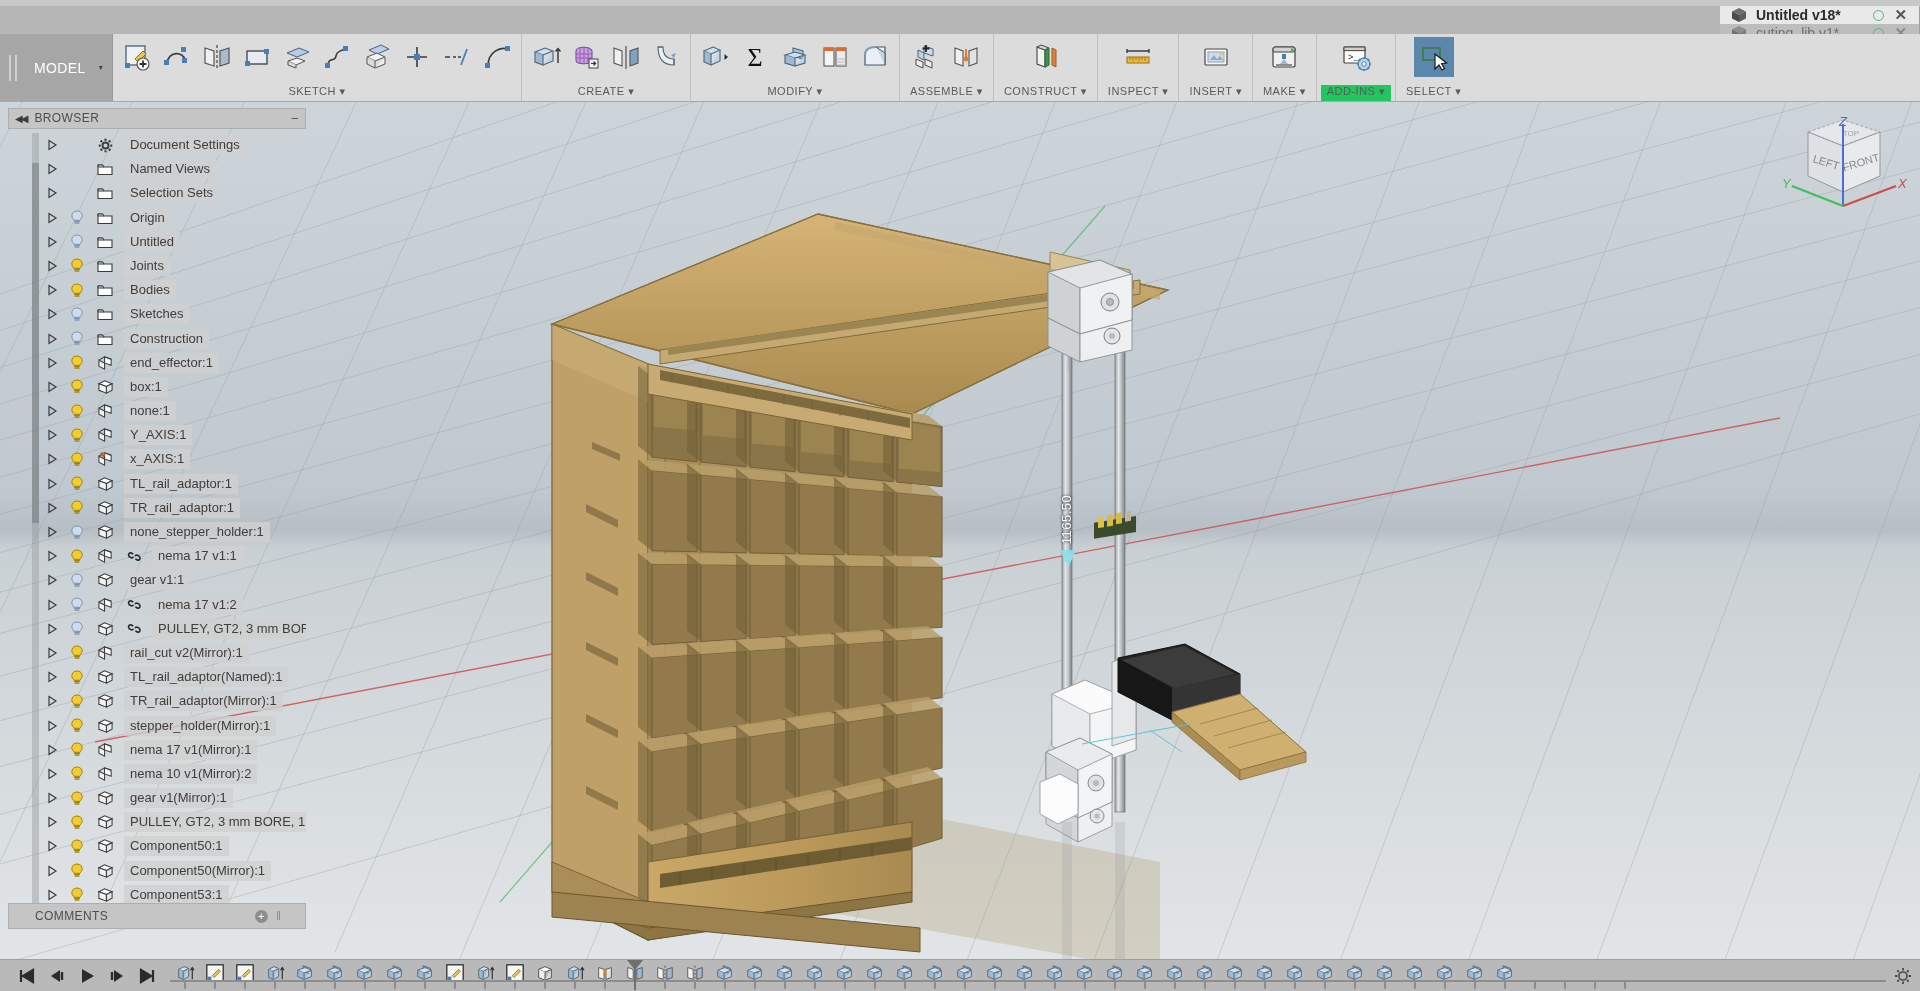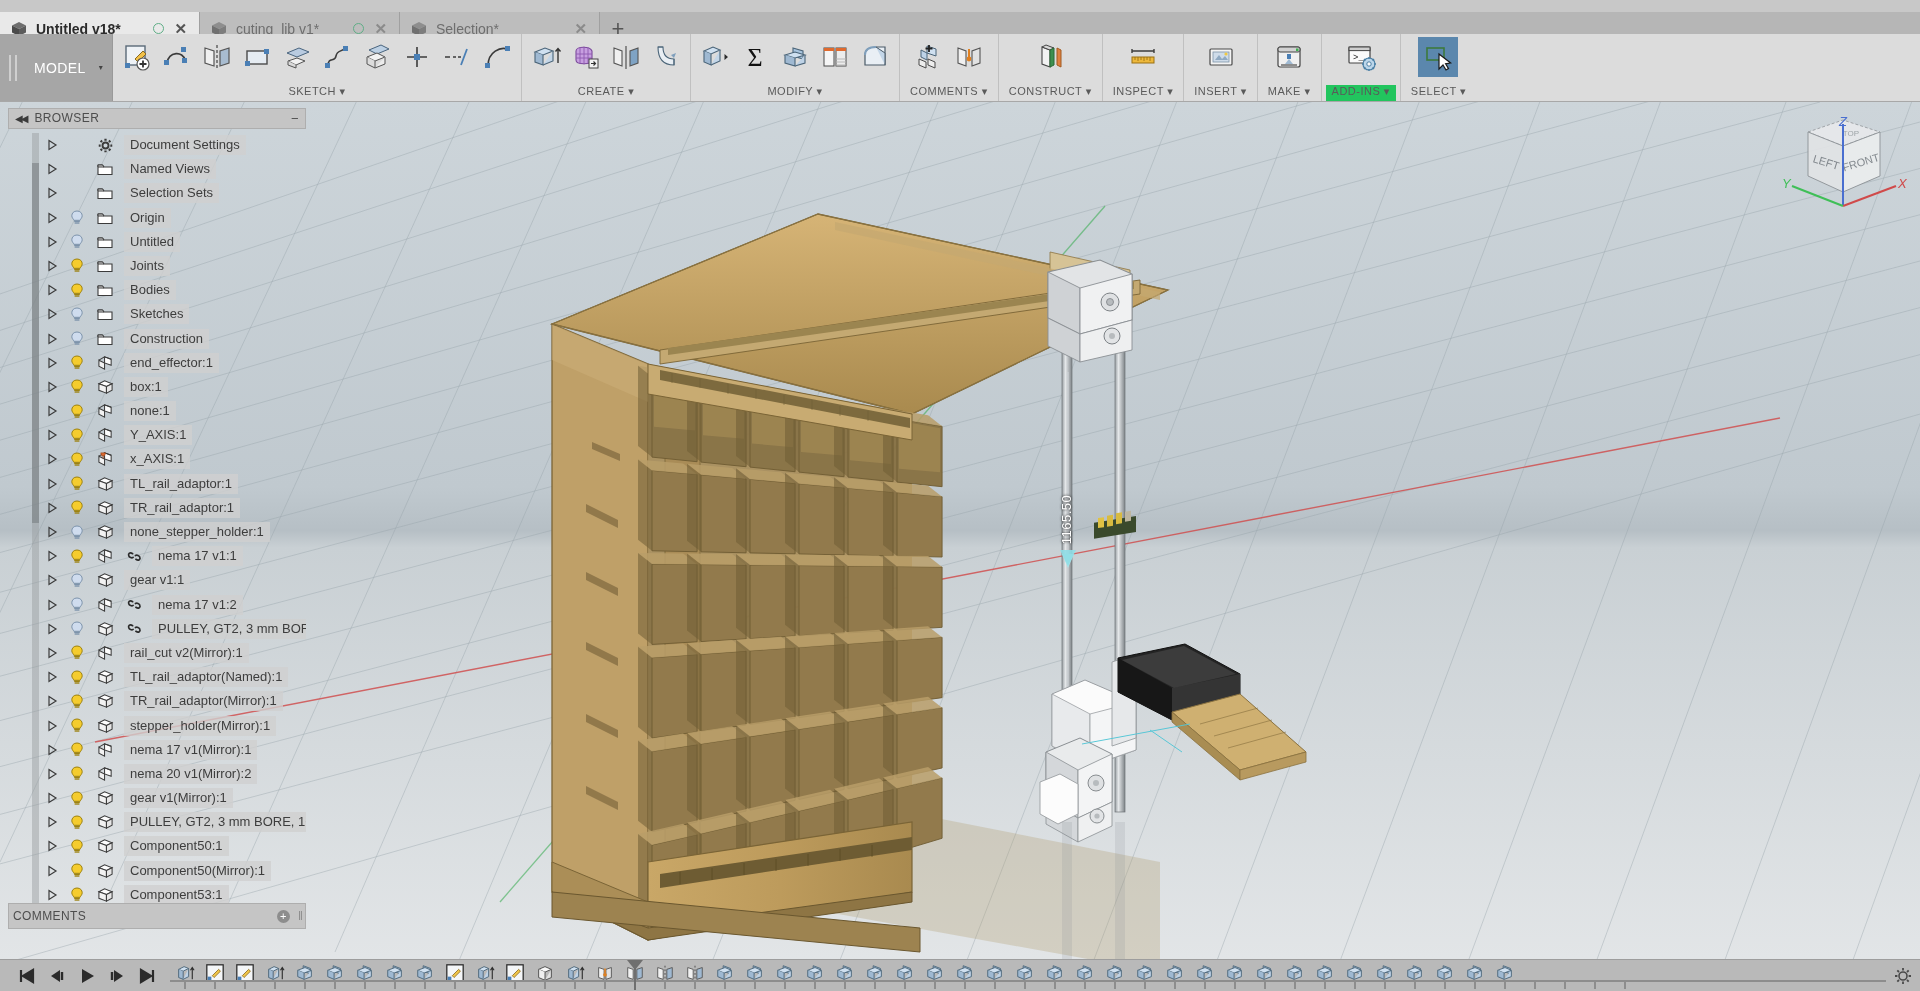--- a/index.html
+++ b/index.html
@@ -7,24 +7,24 @@
     width: 1920px; height: 991px;
     overflow: hidden;
     font-family: "Liberation Sans", sans-serif;
     background: #c8c8c8;
     -webkit-font-smoothing: antialiased;
   }
   #app { position: relative; width: 1920px; height: 991px; }
 
   
   .tabbar {
-    position: absolute; left: 0; top: 12px; width: 1920px; height: 34px;
+    position: absolute; left: 0; top: 6px; width: 1920px; height: 34px;
     background: #b6b6b6;
     border-bottom: 1px solid #9a9a9a;
-    display: flex; align-items: flex-end;
+    display: flex; align-items: flex-end; flex-direction: column;
   }
   .doctab {
     height: 33px; min-width: 200px;
     display: flex; align-items: center; gap: 8px;
     padding: 0 10px 0 10px;
     background: #bdbdbd;
     border-right: 1px solid #a0a0a0;
     font-size: 14px; color: #6e6e6e;
     position: relative;
   }
@@ -131,21 +131,21 @@
     background: rgba(208,208,208,.80);
     padding: 2px 6px 3px 6px;
     white-space: nowrap; overflow: hidden;
     line-height: 15px;
   }
 
   
   .comments {
     position: absolute; left: 8px; top: 903px; width: 298px; height: 26px;
     background: #c5c5c5; border: 1px solid #aeaeae;
-    display: flex; align-items: center; padding: 0 4px;
+    display: flex; align-items: center; padding: 0 26px;
     font-size: 12px; color: #4d4d4d; letter-spacing: .4px;
   }
   .comments .spacer { flex: 1 1 auto; }
   .comments .plusc {
     width: 13px; height: 13px; border-radius: 50%; background: #8d8d8d; color: #fff;
     font-size: 11px; line-height: 12px; text-align: center;
   }
   .comments .grip2 { margin-left: 8px; color: #8d8d8d; font-size: 12px; letter-spacing:-2px;}
   .caret { font-size: 8px; color: #444; }
 
@@ -409,21 +409,21 @@
         </div>
         <div class="tbtn">
           <svg width="32" height="32" viewBox="0 0 32 32">
             <path d="M5 7 L13 10 L13 25 L5 22 Z" fill="#f0f0f0" stroke="#555" stroke-width="1.1"></path>
             <path d="M27 7 L19 10 L19 25 L27 22 Z" fill="#e2e2e2" stroke="#555" stroke-width="1.1"></path>
             <path d="M16 8 v8" stroke="#e08020" stroke-width="2"></path>
             <circle cx="16" cy="18" r="2.4" fill="#e08020"></circle>
           </svg>
         </div>
       </div>
-      <div class="plabel">COMMENTS ▾</div>
+      <div class="plabel">ASSEMBLE ▾</div>
     </div>
 
     <div class="panel">
       <div class="icons">
         <div class="tbtn">
           <svg width="32" height="32" viewBox="0 0 32 32">
             <path d="M8 6 L16 9 L16 26 L8 23 Z" fill="#f2f2f2" stroke="#444" stroke-width="1.1"></path>
             <path d="M8 6 L12 4 L20 7 L16 9 Z" fill="#d8d8d8" stroke="#444" stroke-width="1"></path>
             <path d="M16 9 L20 7 L20 24 L16 26 Z" fill="#3f8f4f" stroke="#2a6a36" stroke-width="1"></path>
             <path d="M23 7 L27 9 L27 26 L23 24 Z" fill="#e08040" stroke="#a05a20" stroke-width="1"></path>
@@ -1503,21 +1503,21 @@
               </svg>
             </span>
             <span class="kico">
               <svg width="19" height="16" viewBox="0 0 20 17">
                 <path d="M9 2 L16 4.5 L16 11 L9 8.5 Z" fill="#fdfdfd" stroke="#3b3b3b" stroke-width="1.1"></path>
                 <path d="M3 5.5 L9 8.5 L9 15 L3 12 Z" fill="#f2f2f2" stroke="#3b3b3b" stroke-width="1.1"></path>
                 <path d="M9 8.5 L16 11 L16 15.5 L9 15 Z" fill="#e9e9e9" stroke="#3b3b3b" stroke-width="1.1" opacity="0"></path>
                 <path d="M3 5.5 L9 2 L16 4.5" fill="none" stroke="#3b3b3b" stroke-width="1.1"></path>
               </svg>
             </span>
-            <span class="lbl">nema 20 v1(Mirror):2</span>
+            <span class="lbl">nema 10 v1(Mirror):2</span>
           </div>
           <div class="row">
             <span class="tri">
               <svg width="11" height="12" viewBox="0 0 11 12">
                 <path d="M2 1.5 L9 6 L2 10.5 Z" fill="none" stroke="#3b3b3b" stroke-width="1.2"></path>
               </svg>
             </span>
             <span class="bulb">
               <svg width="14" height="15" viewBox="0 0 14 15">
                 <path d="M7 1 C10.3 1 12.2 3.2 12.2 5.8 C12.2 7.8 10.6 8.9 10.1 10.3 L3.9 10.3 C3.4 8.9 1.8 7.8 1.8 5.8 C1.8 3.2 3.7 1 7 1 Z" fill="#f5cc2e" stroke="#9d8210" stroke-width="1"></path>

